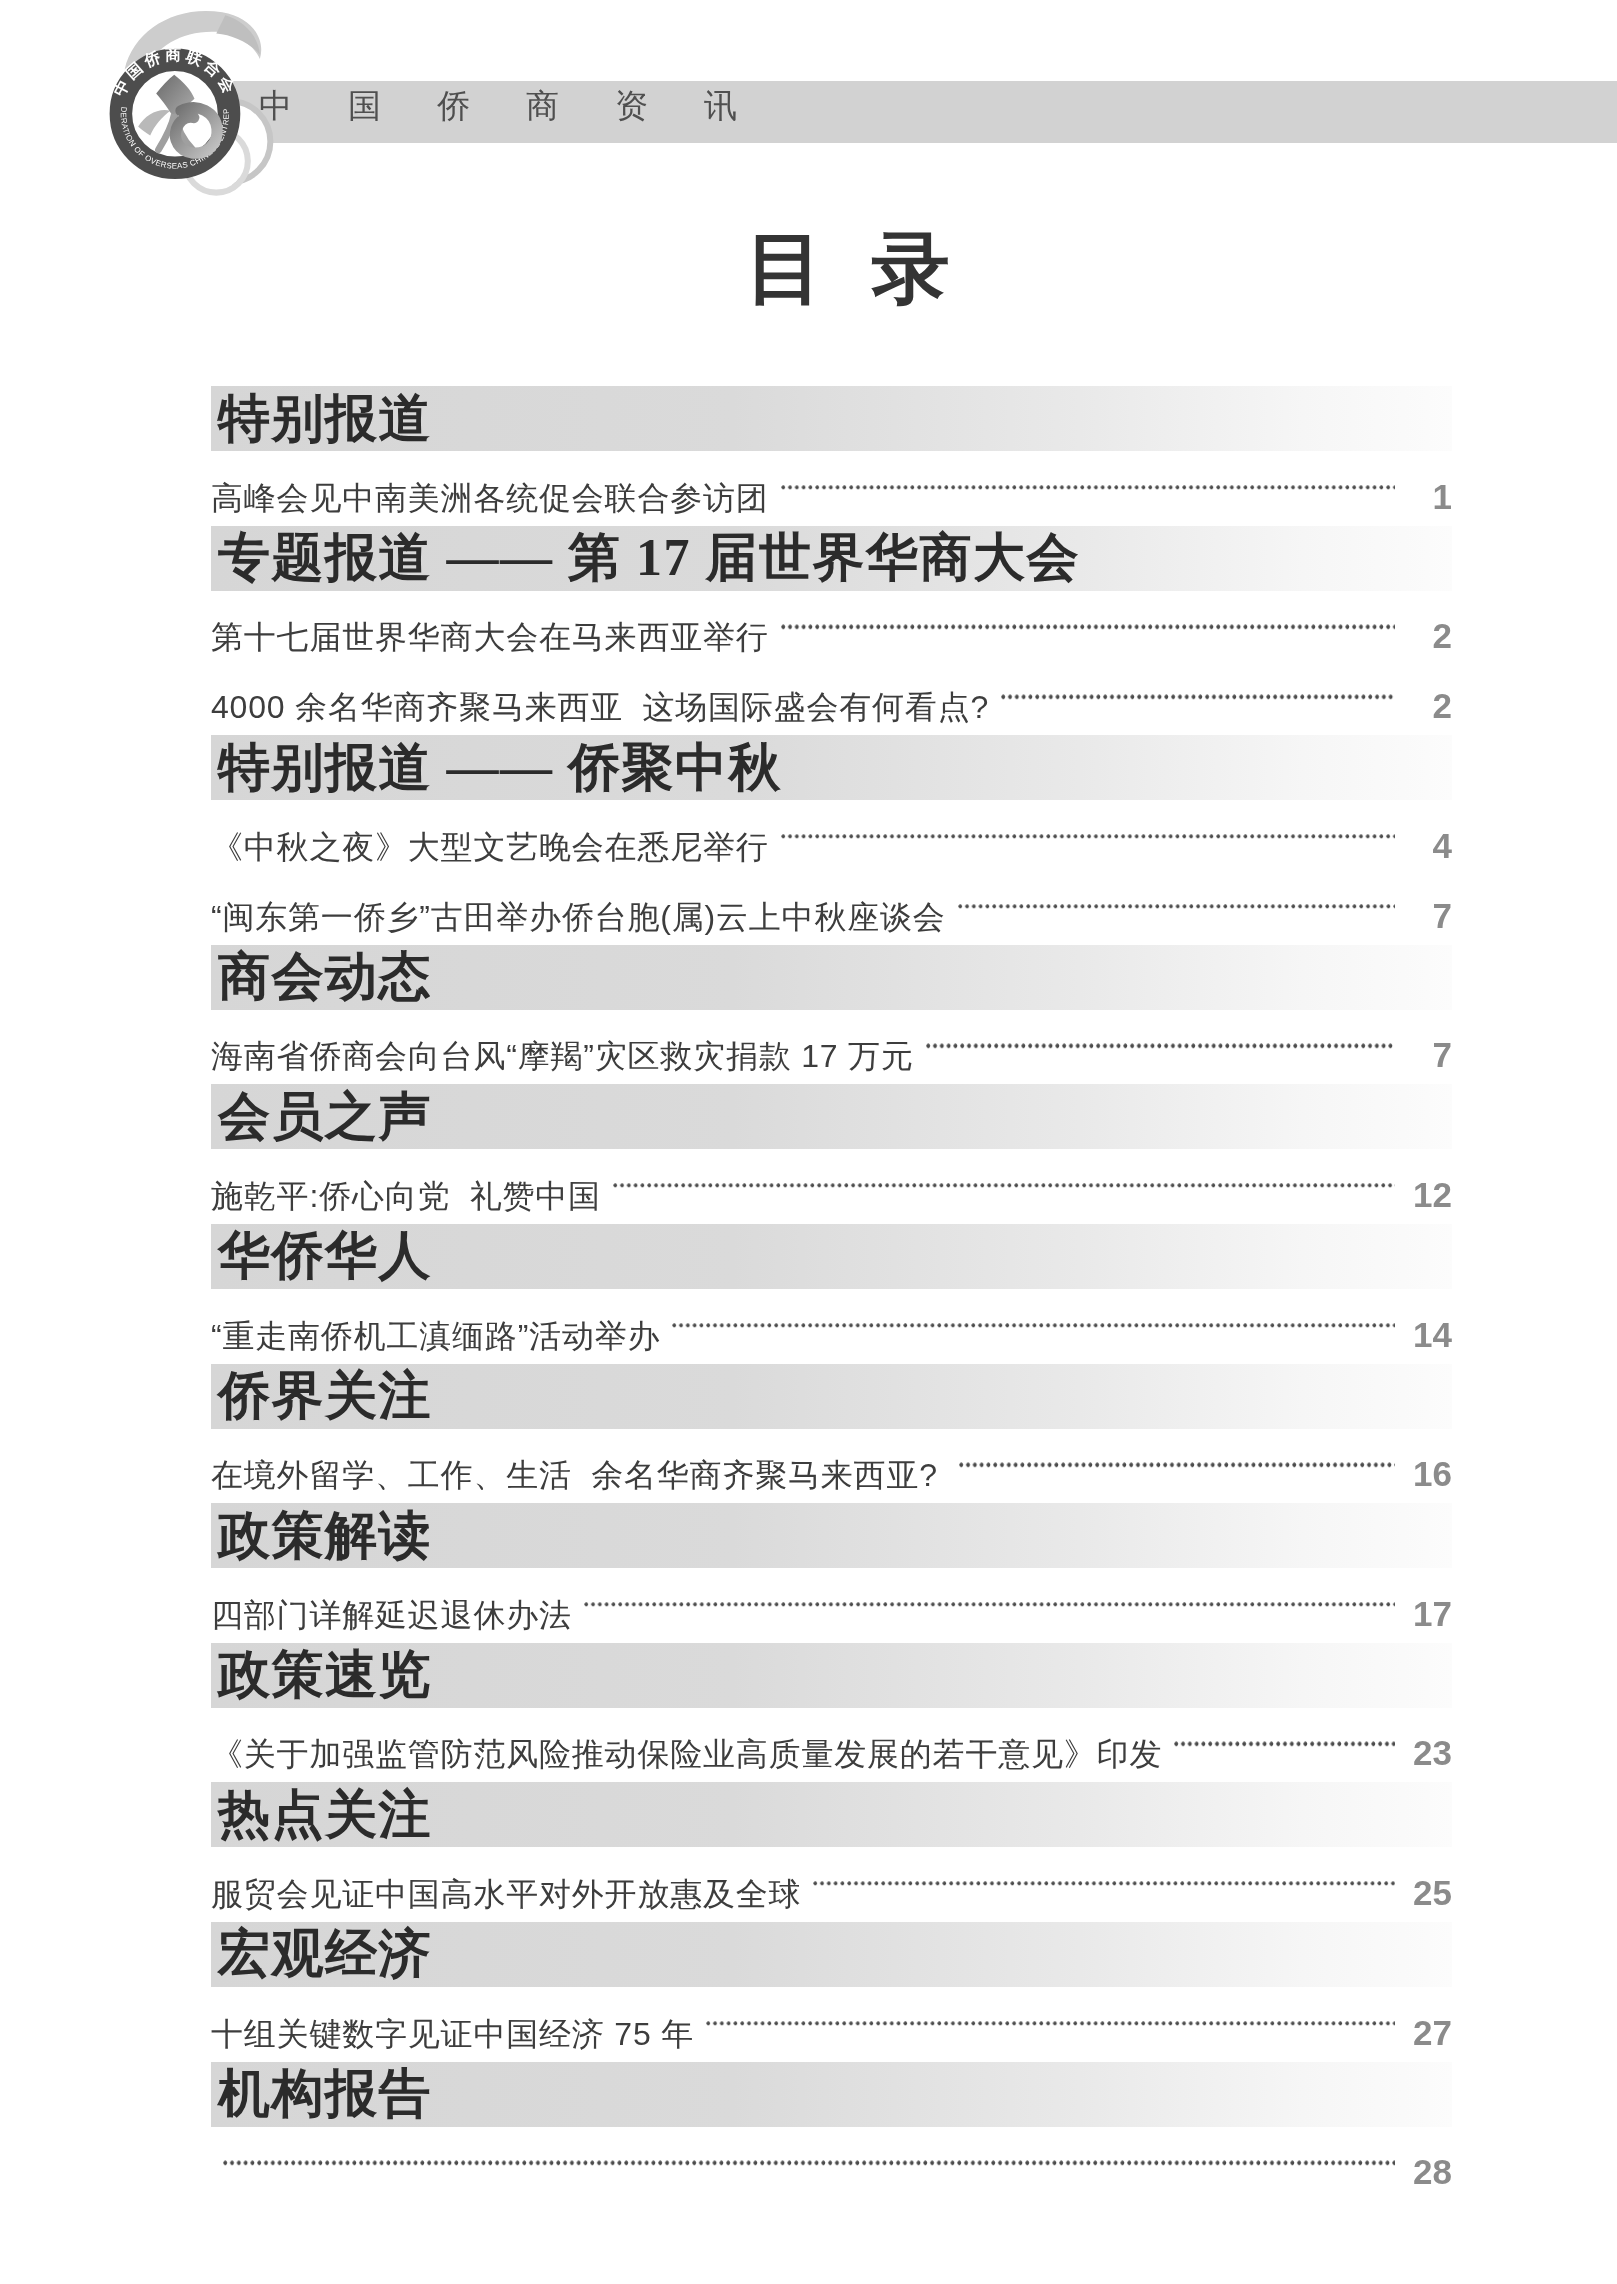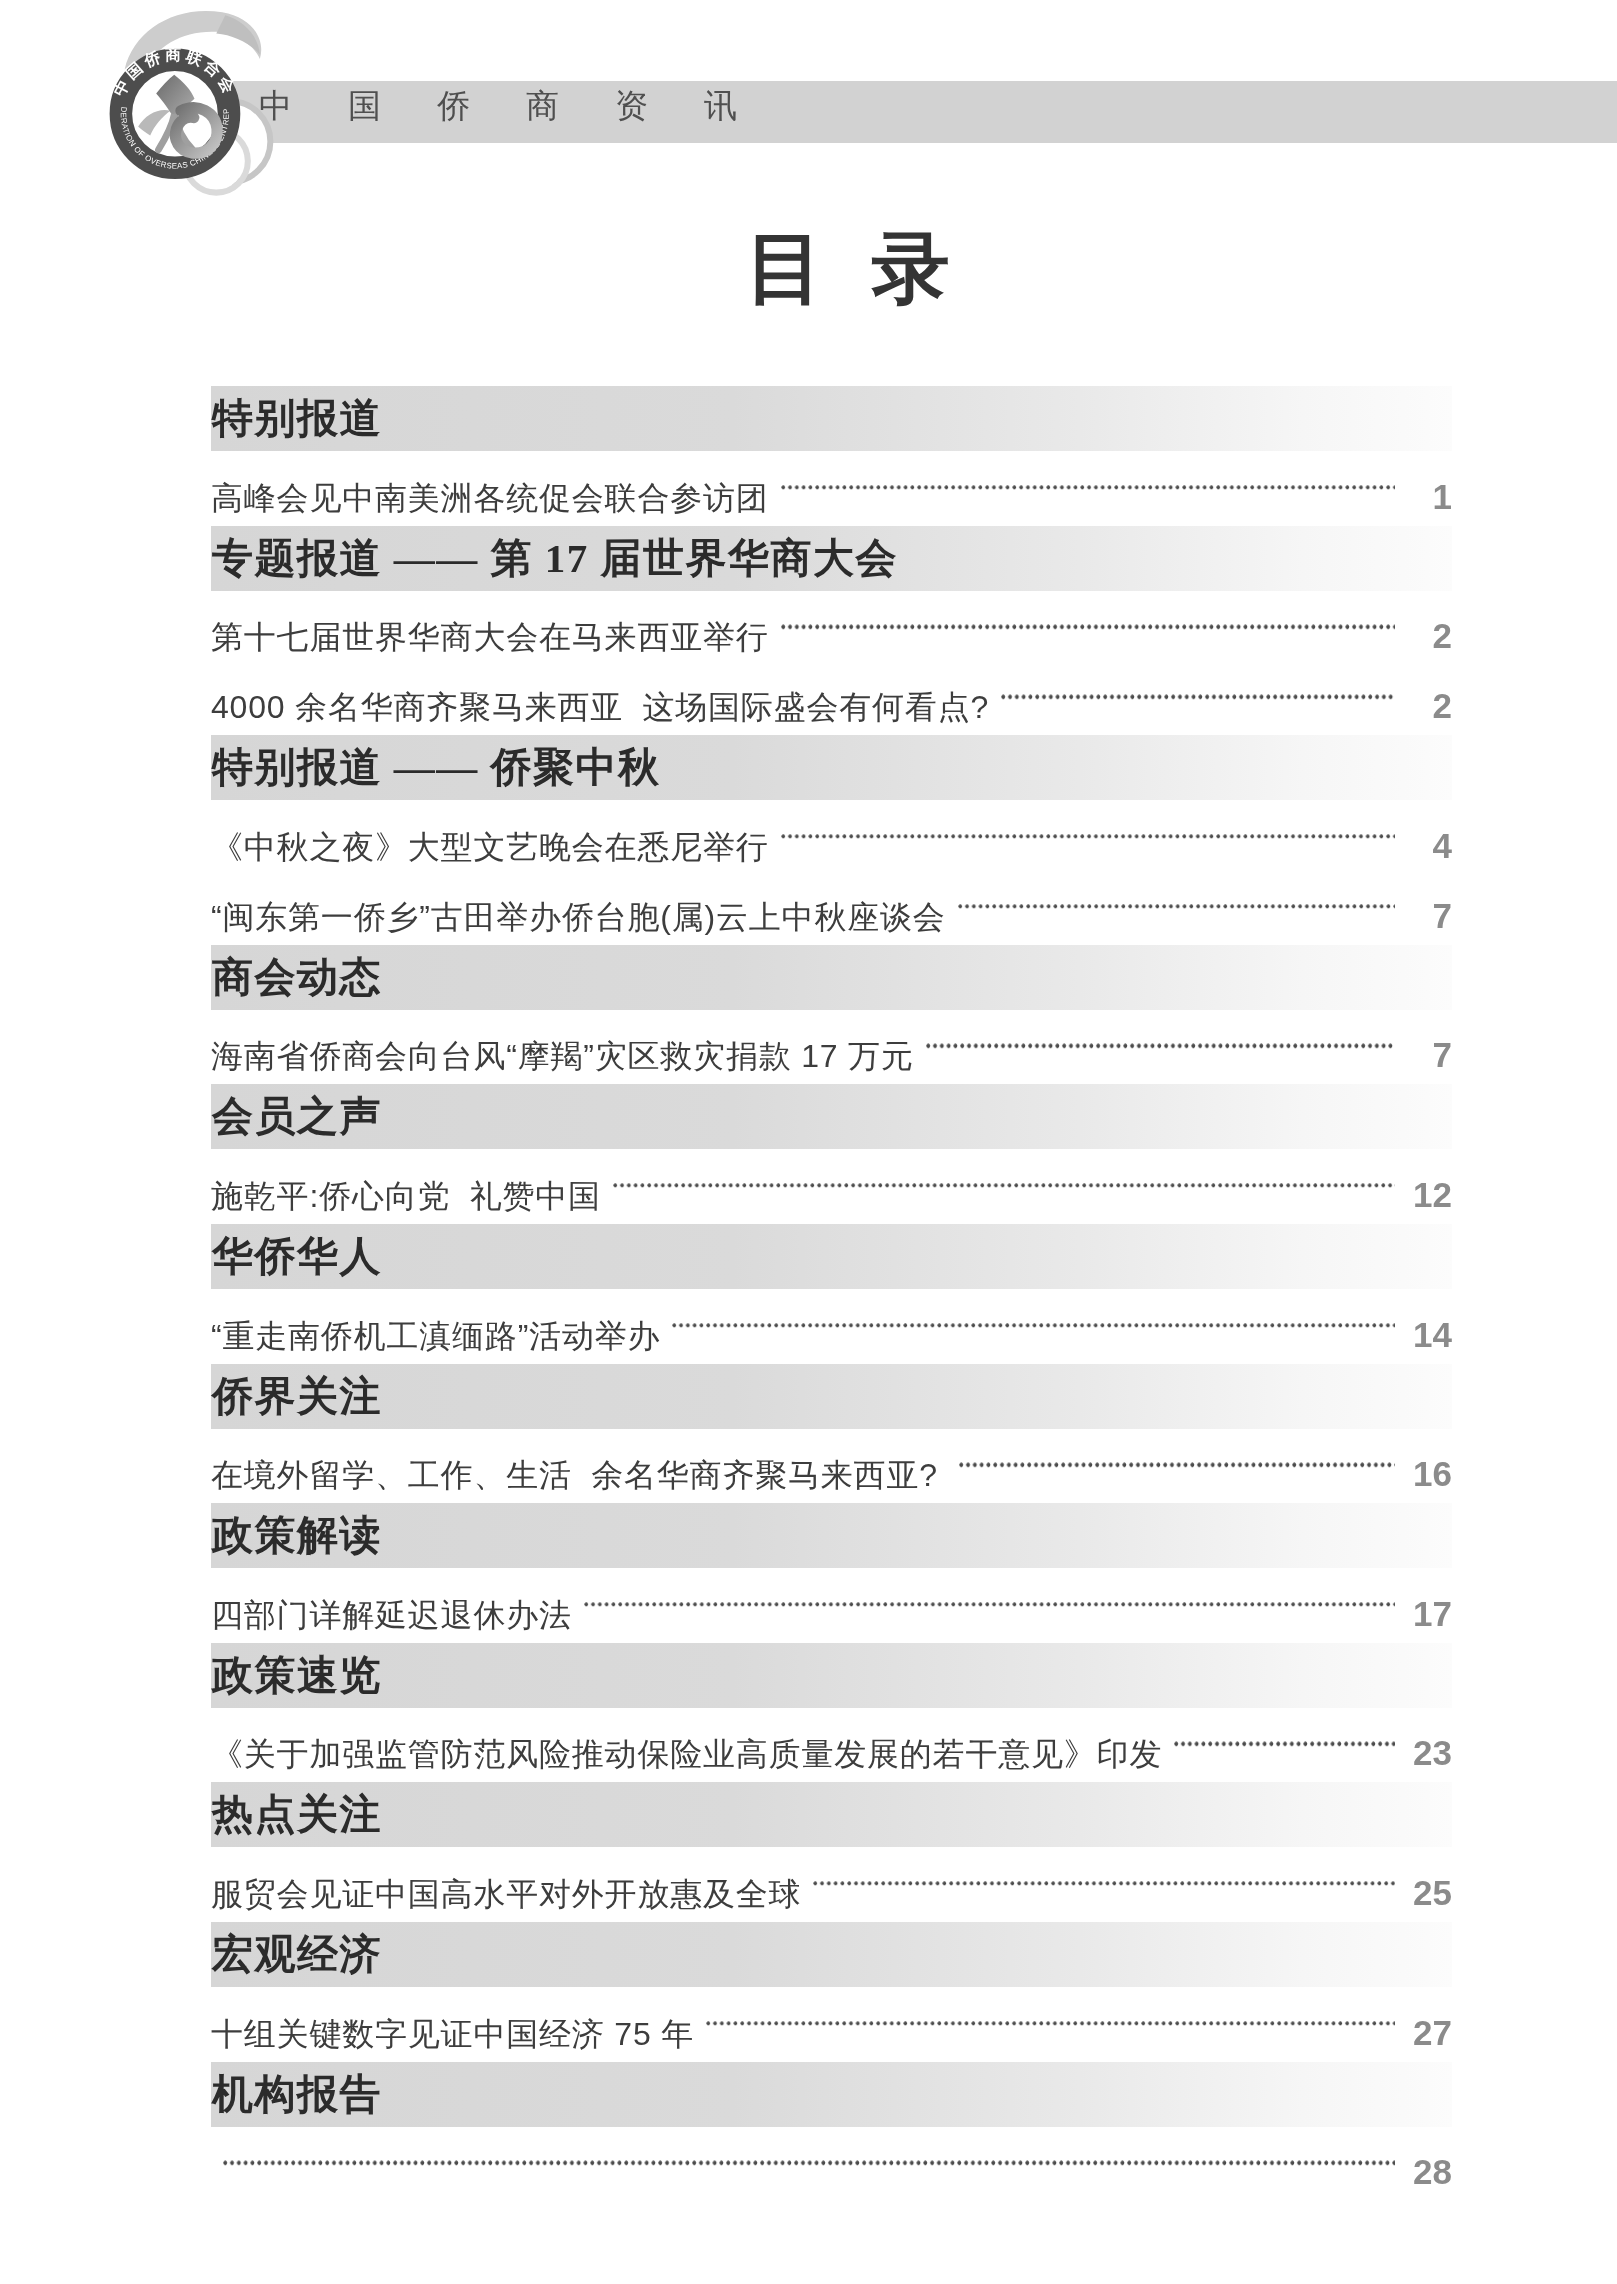--- a/index.html
+++ b/index.html
@@ -42,23 +42,23 @@
     display:flex;flex-direction:column;
   }
   .section-bar{
     height:65px;flex:none;
     margin-bottom:25.6px;
     background:linear-gradient(90deg,#d6d6d6 0%,#dadada 42%,#e9e9e9 70%,#f6f6f6 88%,#fcfcfc 100%);
     display:flex;align-items:center;
   }
   .section-bar:not(:first-child){margin-top:-21px;}
   .section-title{
-    padding-left:1px;
+    padding-left:7px;
     font-family:"Liberation Serif","DejaVu Serif",serif;
-    font-weight:bold;font-size:41px;color:#2b2b2b;
+    font-weight:bold;font-size:52px;color:#2b2b2b;
     letter-spacing:1.5px;white-space:pre;
   }
   .toc-entry{
     height:35px;flex:none;margin-bottom:35px;
     display:flex;align-items:flex-start;
   }
   .entry-text{
     flex:none;font-size:32px;color:#3d3d3d;
     letter-spacing:0.8px;white-space:pre;
   }

